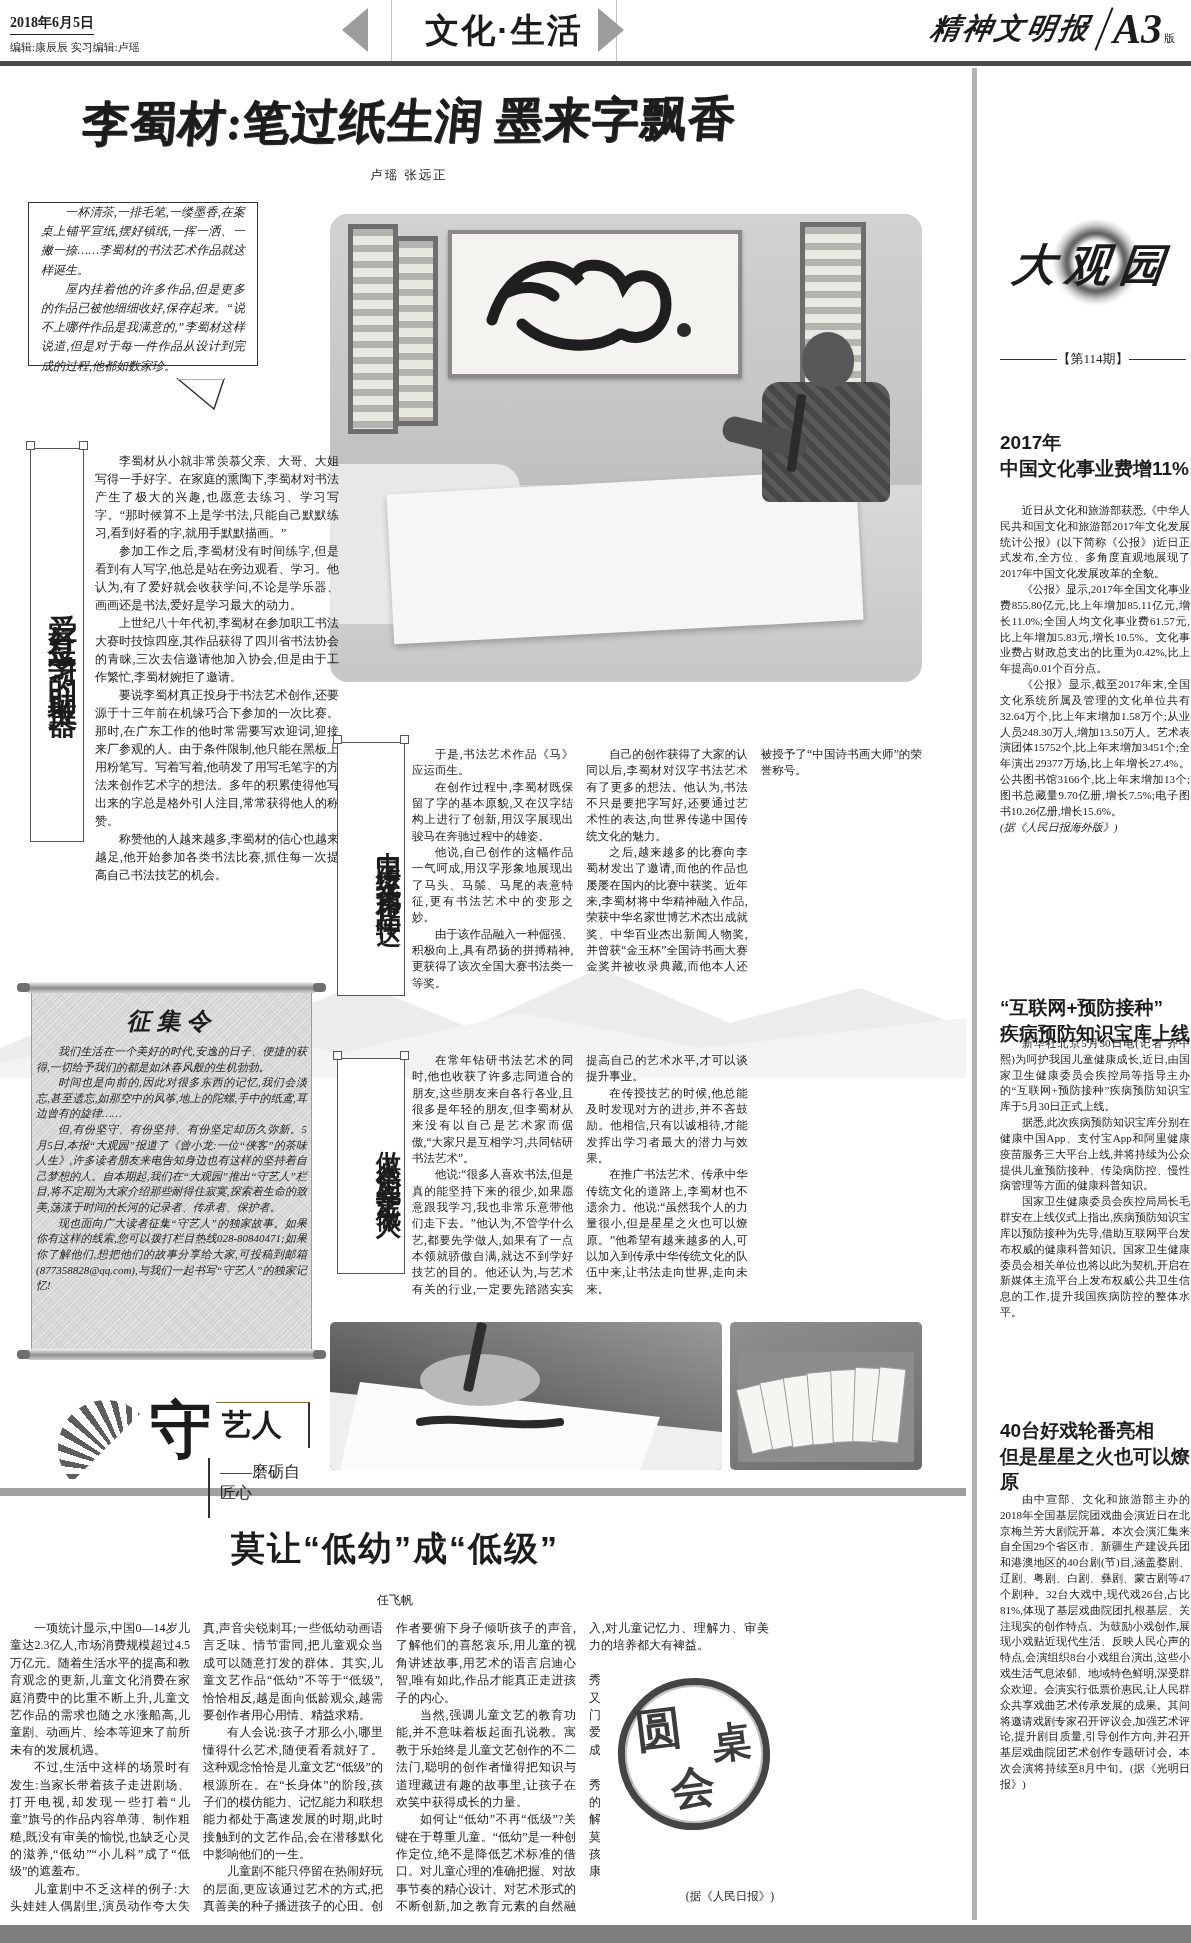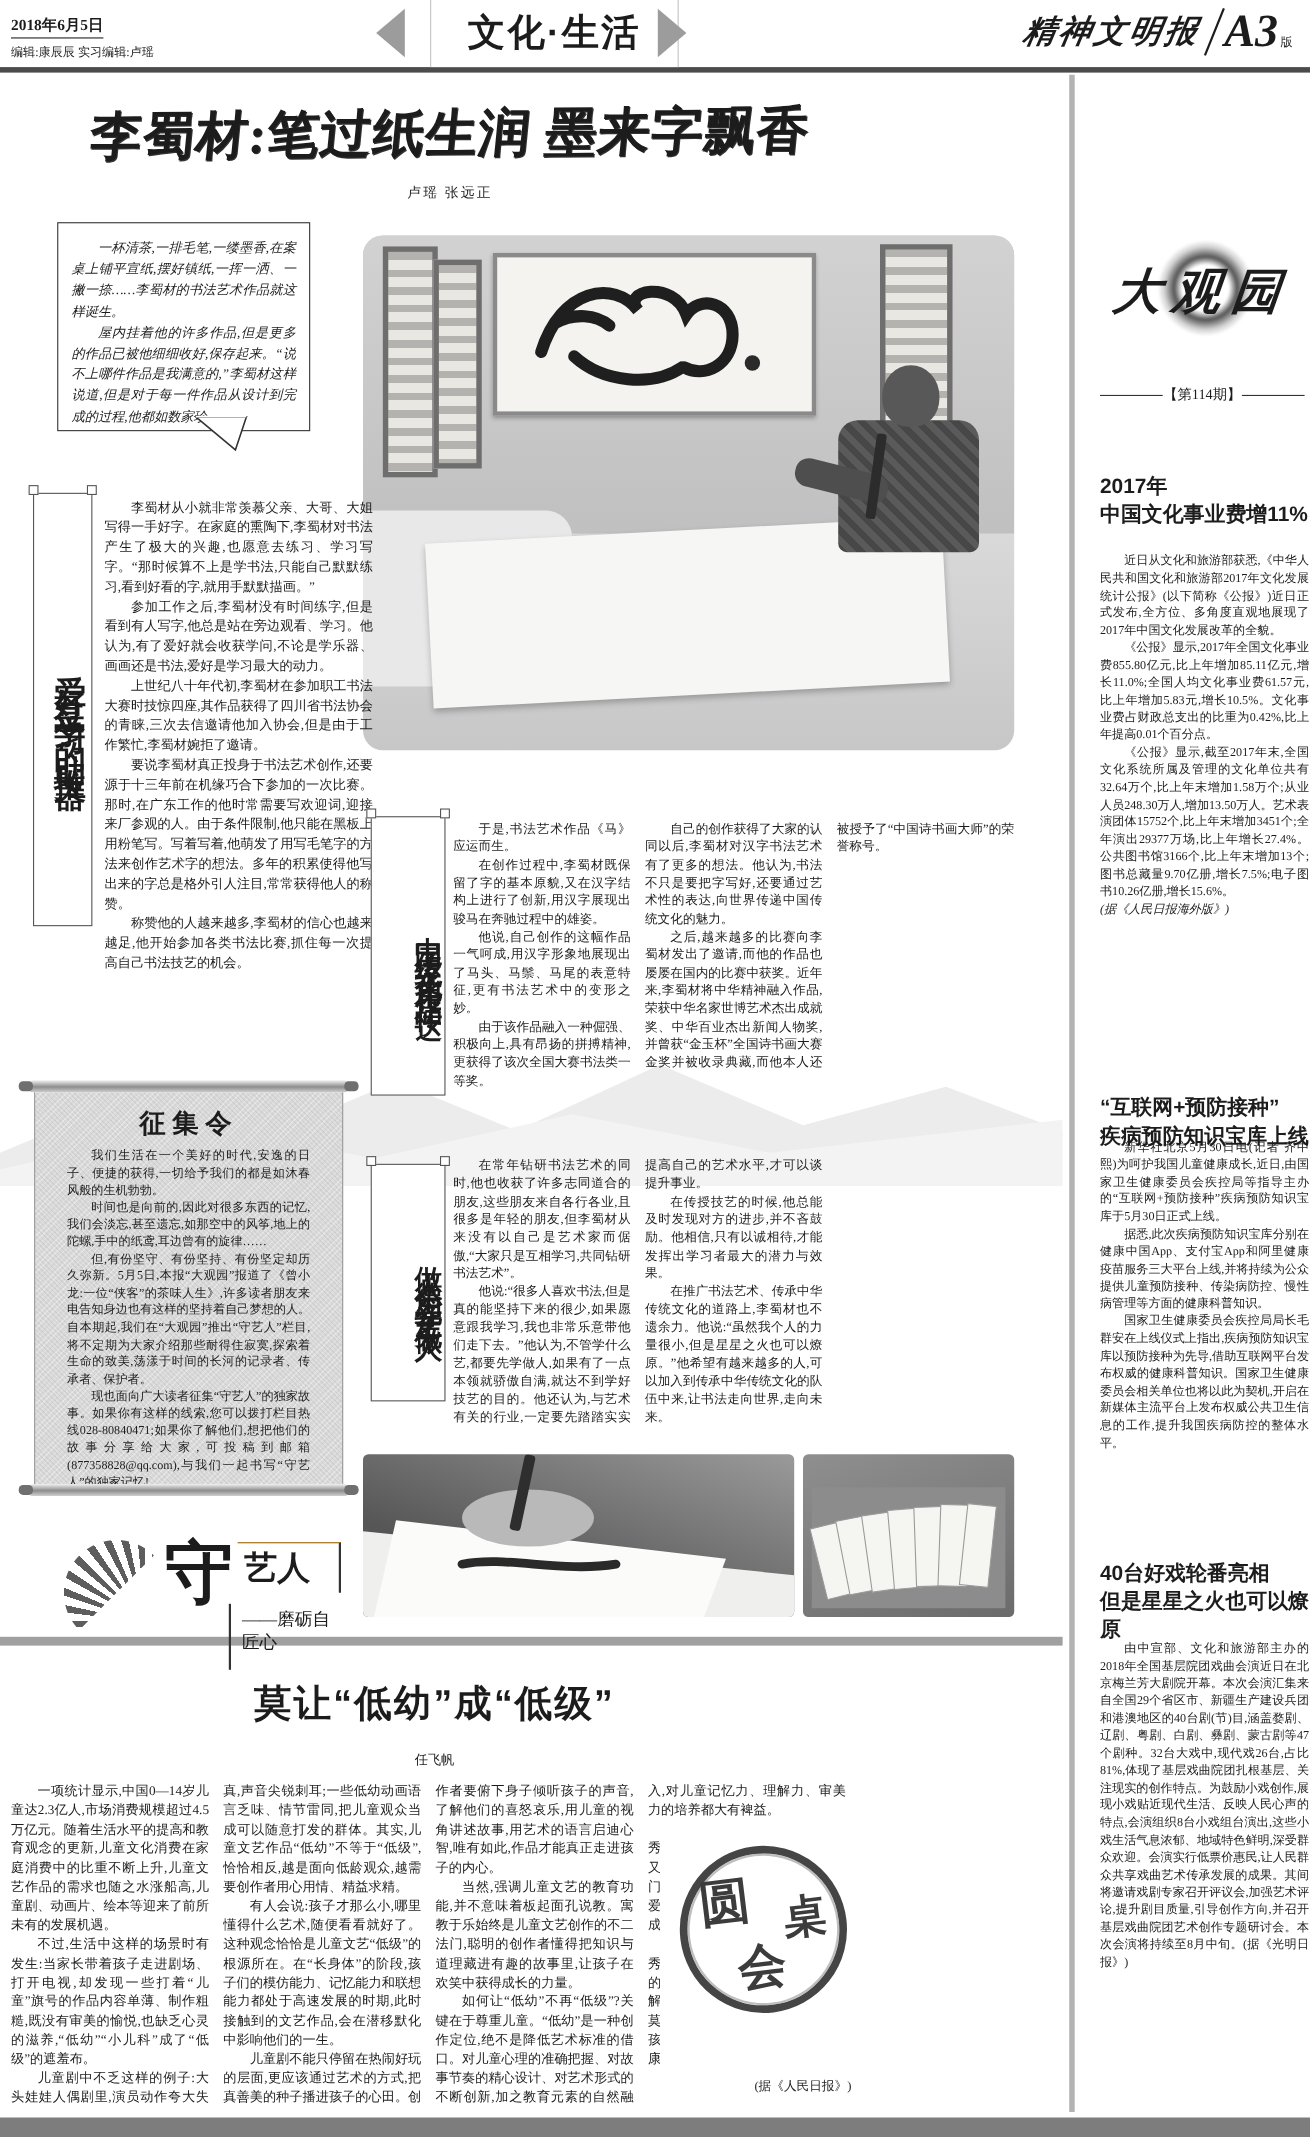--- a/index.html
+++ b/index.html
@@ -23,21 +23,21 @@
   .mast-slash{display:inline-block;width:2px;height:46px;background:#1c1c1c;transform:rotate(22deg);margin:0 8px 0 12px;}
   .mast-page{font-size:42px;font-weight:bold;font-style:italic;line-height:1;}
   .mast-ban{font-size:11px;align-self:flex-end;margin:0 0 6px 2px;}
   
   .headline-wrap{position:absolute;left:28px;top:90px;width:762px;text-align:center;}
   .headline{font-size:47px;font-weight:bold;letter-spacing:1px;transform:skewX(-6deg) rotate(-0.5deg);
             text-shadow:1px 1px 0 #333;white-space:nowrap;}
   .byline{margin-top:14px;font-size:12.5px;letter-spacing:2px;}
   
   .bubble{position:absolute;left:28px;top:202px;width:204px;height:162px;border:1.5px solid #333;background:#fff;
-          padding:13px 12px;font-size:12px;line-height:1.6;font-style:italic;z-index:3;margin-left:24px;}
+          padding:0 12px;font-size:12px;line-height:1.6;font-style:italic;z-index:3;}
   .bubble p{margin:0;text-indent:2em;text-align:justify;}
   .bubble-tail{position:absolute;left:176px;top:378px;z-index:4;}
   
   .photo-main{position:absolute;left:330px;top:214px;width:592px;height:468px;border-radius:18px;overflow:hidden;
               background:linear-gradient(180deg,#c6c6c6 0%,#bdbdbd 35%,#d9d9d9 58%,#c7c7c7 100%);}
   .wall{position:absolute;left:0;top:0;width:100%;height:58%;background:linear-gradient(180deg,#d2d2d2,#c0c0c0);}
   .scroll-v{position:absolute;background:#e9e7e1;border:5px solid #6e6e6e;}
   .scroll-v .ink{width:100%;height:100%;background:repeating-linear-gradient(180deg,rgba(40,40,40,.55) 0 7px,transparent 7px 16px);opacity:.5;}
   .art-frame{position:absolute;left:118px;top:16px;width:286px;height:140px;background:#f4f3ef;border:4px solid #8a8a8a;box-shadow:0 2px 4px rgba(0,0,0,.3);}
   .person-head{position:absolute;left:472px;top:118px;width:52px;height:56px;border-radius:50% 50% 45% 45%;background:#585858;}
@@ -64,21 +64,21 @@
   .flow3{column-count:3;column-gap:13px;column-fill:auto;font-size:11.5px;line-height:1.42;}
   .flow5{column-count:5;column-gap:13px;column-fill:auto;font-size:12px;line-height:1.45;}
   
   .zj{position:absolute;left:25px;top:982px;width:293px;z-index:2;}
   .rod{position:relative;height:11px;background:linear-gradient(180deg,#f2f2f2,#8d8d8d 55%,#cfcfcf);border-radius:5px;}
   .rod::before,.rod::after{content:"";position:absolute;top:1px;width:13px;height:9px;background:#6f6f6f;border-radius:4px;}
   .rod::before{left:-8px;} .rod::after{right:-8px;}
   .zj-paper{height:332px;margin:0 6px;background:#dadada;border-left:1px solid #9a9a9a;border-right:1px solid #9a9a9a;
             background-image:repeating-linear-gradient(45deg,rgba(0,0,0,.05) 0 1px,transparent 1px 3px),
                              repeating-linear-gradient(-45deg,rgba(255,255,255,.35) 0 1px,transparent 1px 4px);
-            padding:12px 29px;overflow:hidden;}
+            padding:12px 4px;overflow:hidden;font-style:italic;}
   .zj-title{text-align:center;font-size:24px;font-weight:bold;font-family:"Liberation Sans",sans-serif;letter-spacing:6px;margin-bottom:7px;}
   .zj-paper p{margin:0;text-indent:2em;text-align:justify;font-size:11px;line-height:1.42;}
   
   .syr{position:absolute;left:58px;top:1392px;width:256px;height:122px;}
   .fan{position:absolute;left:0;top:8px;width:96px;height:96px;border-radius:50%;
        background:repeating-conic-gradient(from 200deg at 78% 78%,#5d5d5d 0 5deg,#fff 5deg 11deg);
        clip-path:polygon(0 0,100% 0,0 100%);}
   .syr-shou{position:absolute;left:92px;top:-4px;font-size:62px;font-weight:bold;font-family:"Liberation Sans",sans-serif;}
   .syr-yiren{position:absolute;left:158px;top:10px;font-size:30px;font-weight:bold;font-family:"Liberation Sans",sans-serif;
              padding:2px 26px 2px 6px;border-top:1px solid #a16207;border-right:2px solid #333;}

